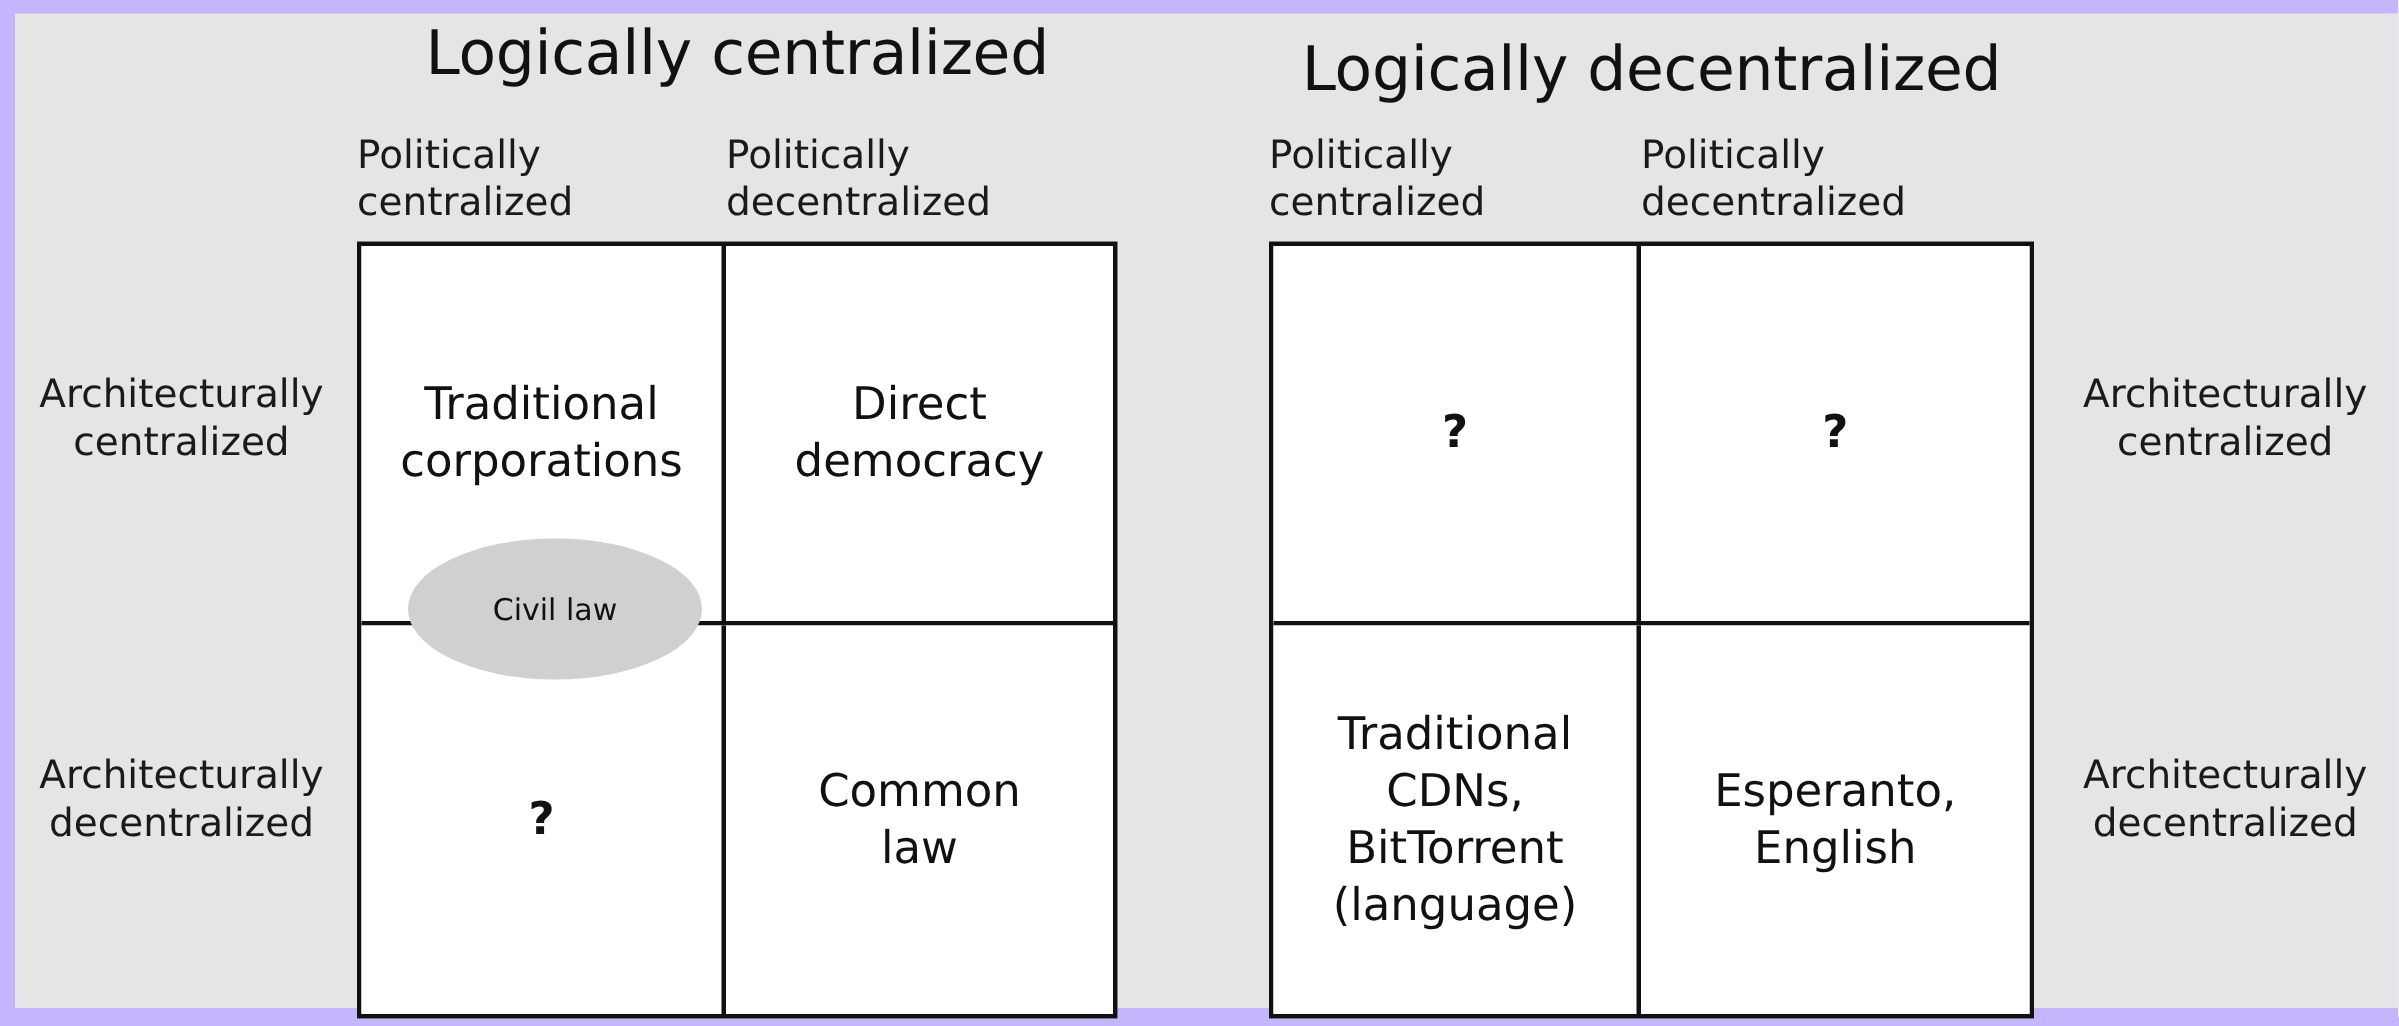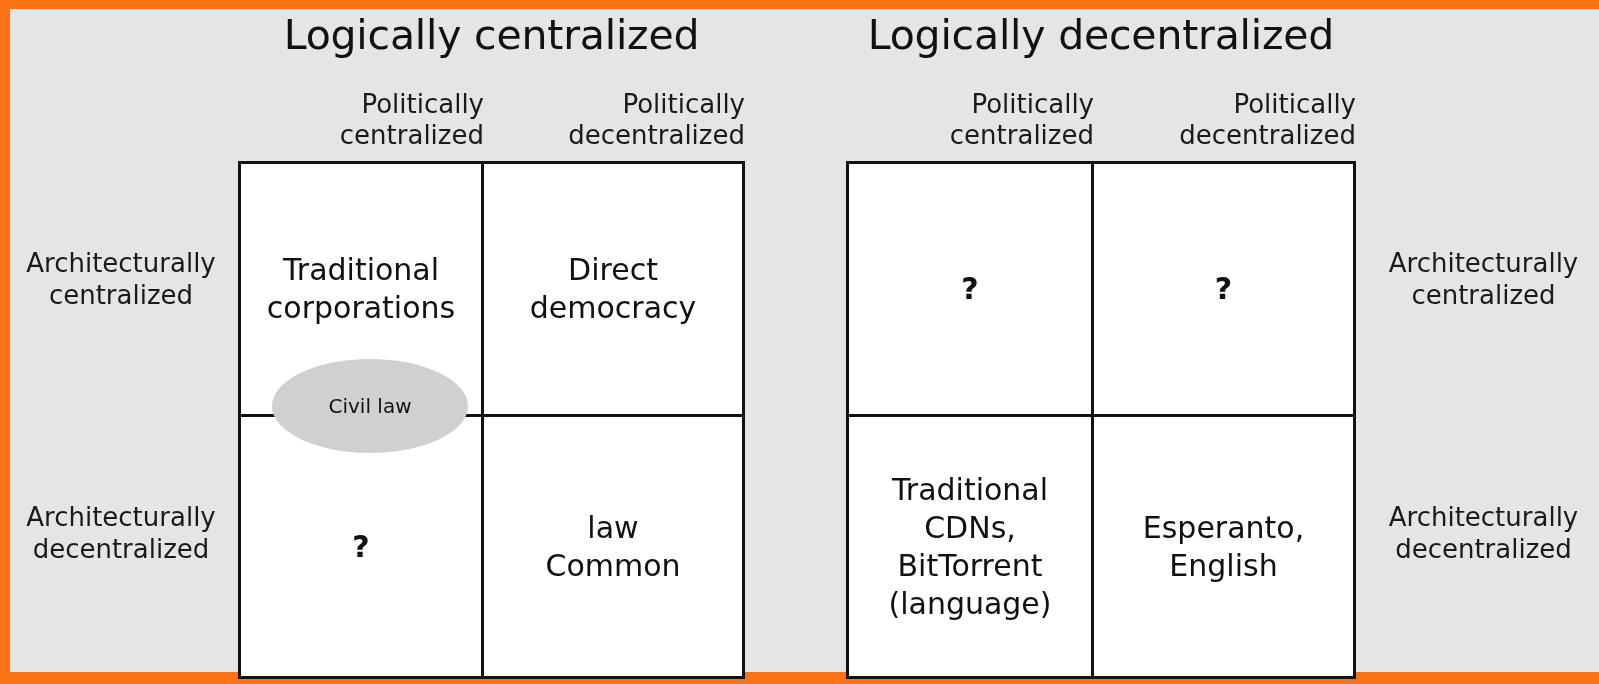--- a/index.html
+++ b/index.html
@@ -4,21 +4,21 @@
 <style>
   html, body {
     margin: 0;
     padding: 0;
     background: #ffffff;
   }
   .screen {
     position: relative;
     width: 1599px;
     height: 684px;
-    background: #f97316;
+    background: #c4b5fd;
     overflow: hidden;
     font-family: "DejaVu Sans", "Liberation Sans", sans-serif;
     color: #1a1a1a;
   }
   
   .panel {
     position: absolute;
     left: 10px;
     top: 9px;
     width: 1589px;
@@ -30,28 +30,28 @@
   .group-title {
     position: absolute;
     font-size: 41px;
     line-height: 46px;
     text-align: center;
     white-space: nowrap;
     color: #111111;
     letter-spacing: -0.2px;
   }
   #title-left  { left: 228px; top: 3px;  width: 507px; }
-  #title-right { left: 836px; top: 3px;  width: 510px; }
+  #title-right { left: 836px; top: 14px;  width: 510px; }
 
   
   .col-header {
     position: absolute;
     font-size: 26px;
     line-height: 31px;
-    text-align: right;
+    text-align: left;
     color: #1a1a1a;
   }
   #colhdr-l1 { left: 228px; top: 80px; width: 246px; }
   #colhdr-l2 { left: 474px; top: 80px; width: 261px; }
   #colhdr-r1 { left: 836px; top: 80px; width: 248px; }
   #colhdr-r2 { left: 1084px; top: 80px; width: 262px; }
 
   
   .side-label {
     position: absolute;
@@ -171,22 +171,22 @@
           <div>democracy</div>
         </div>
       </div>
       <div class="cell br qmark">
         <div class="txt">
           <div>?</div>
         </div>
       </div>
       <div class="cell">
         <div class="txt">
+          <div>Common</div>
           <div>law</div>
-          <div>Common</div>
         </div>
       </div>
     </div>
 
     <div class="matrix" id="matrix-right">
       <div class="cell br bb qmark">
         <div class="txt">
           <div>?</div>
         </div>
       </div>

